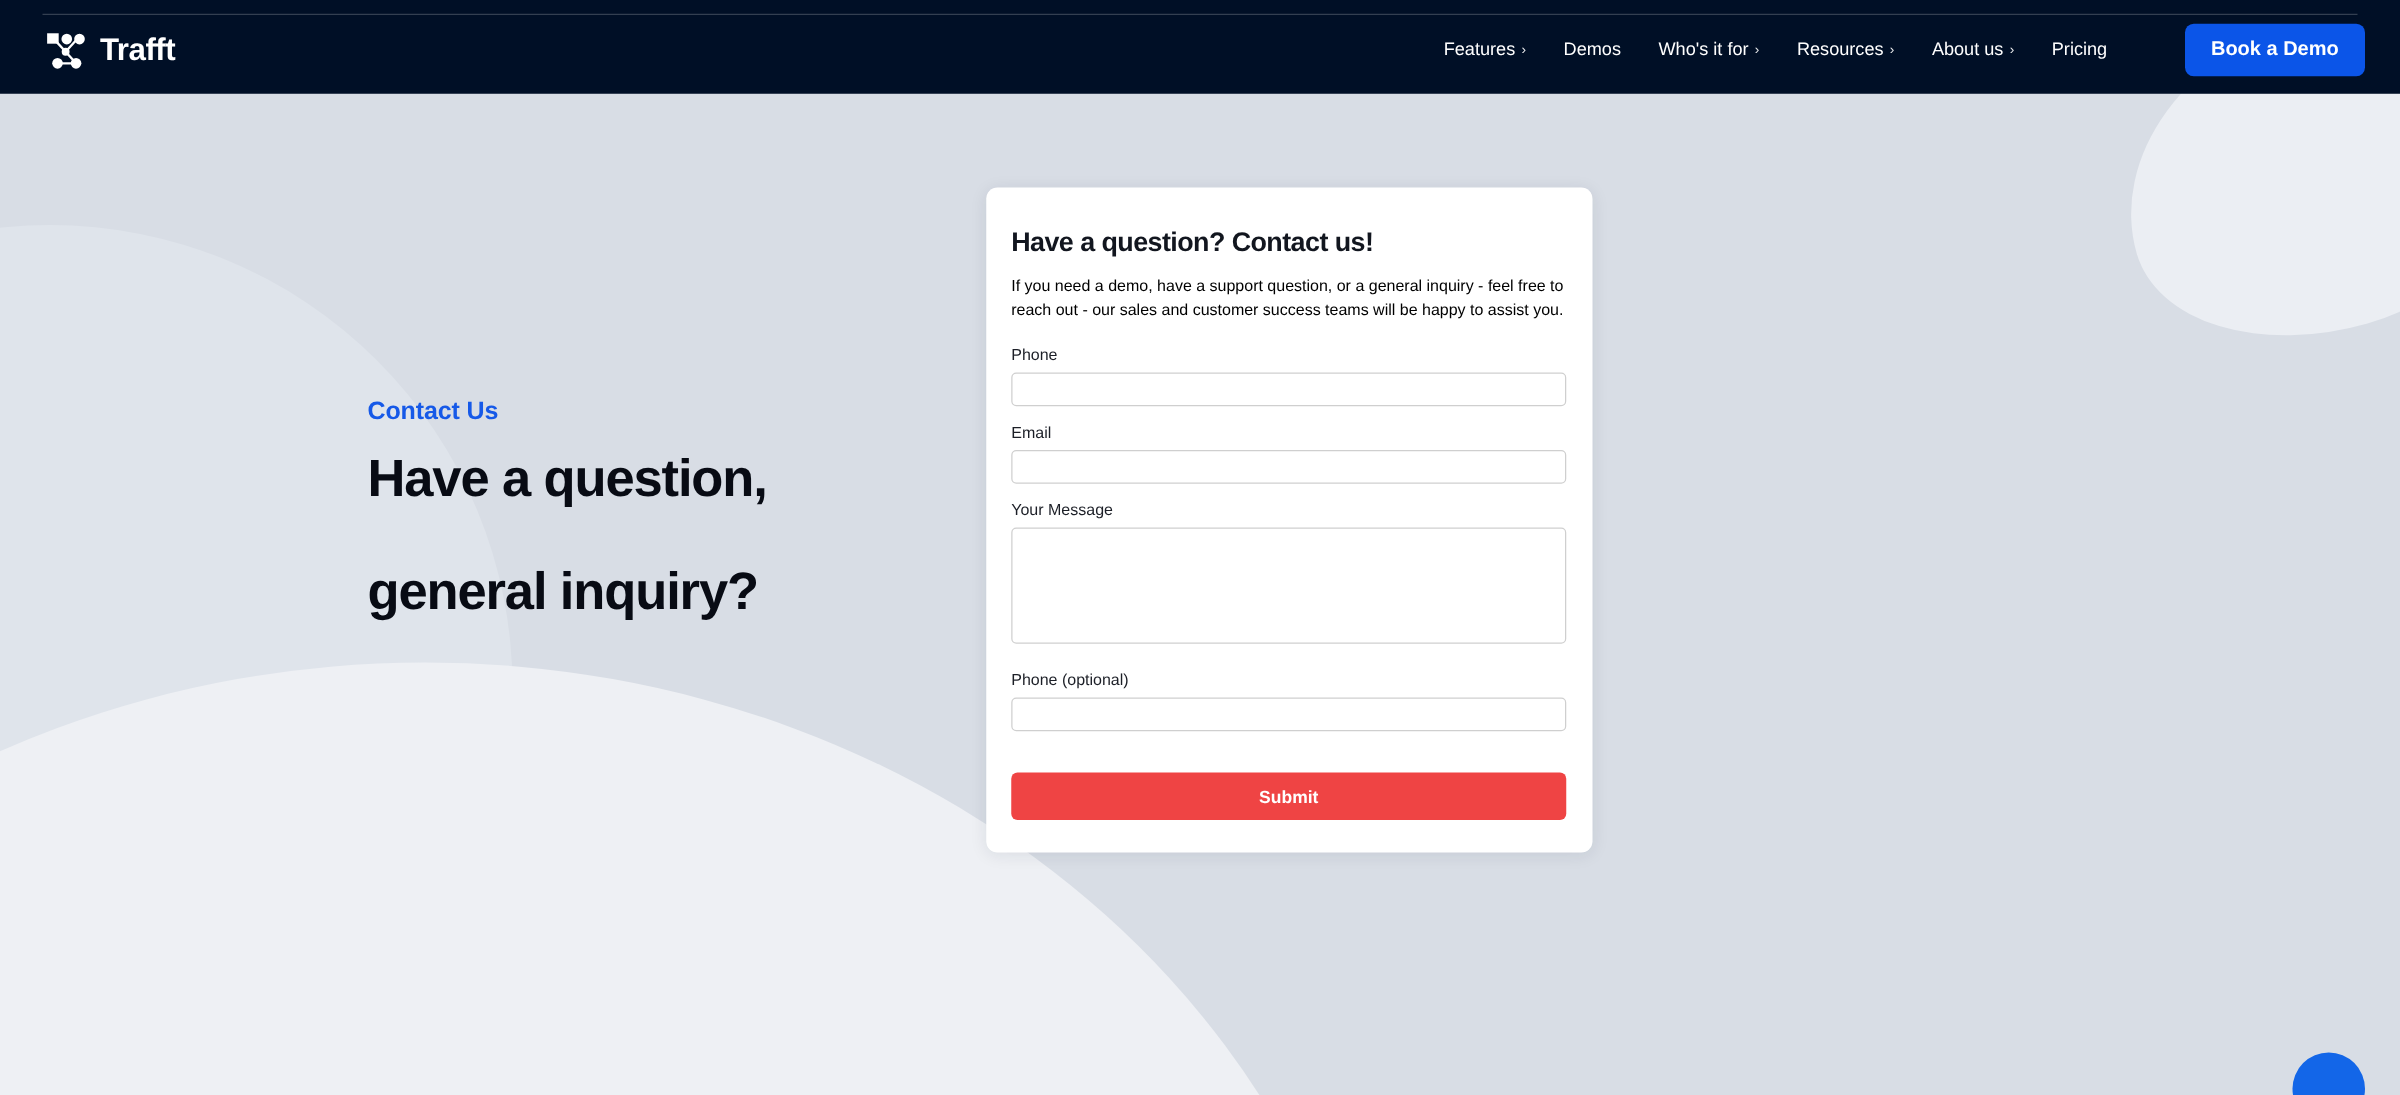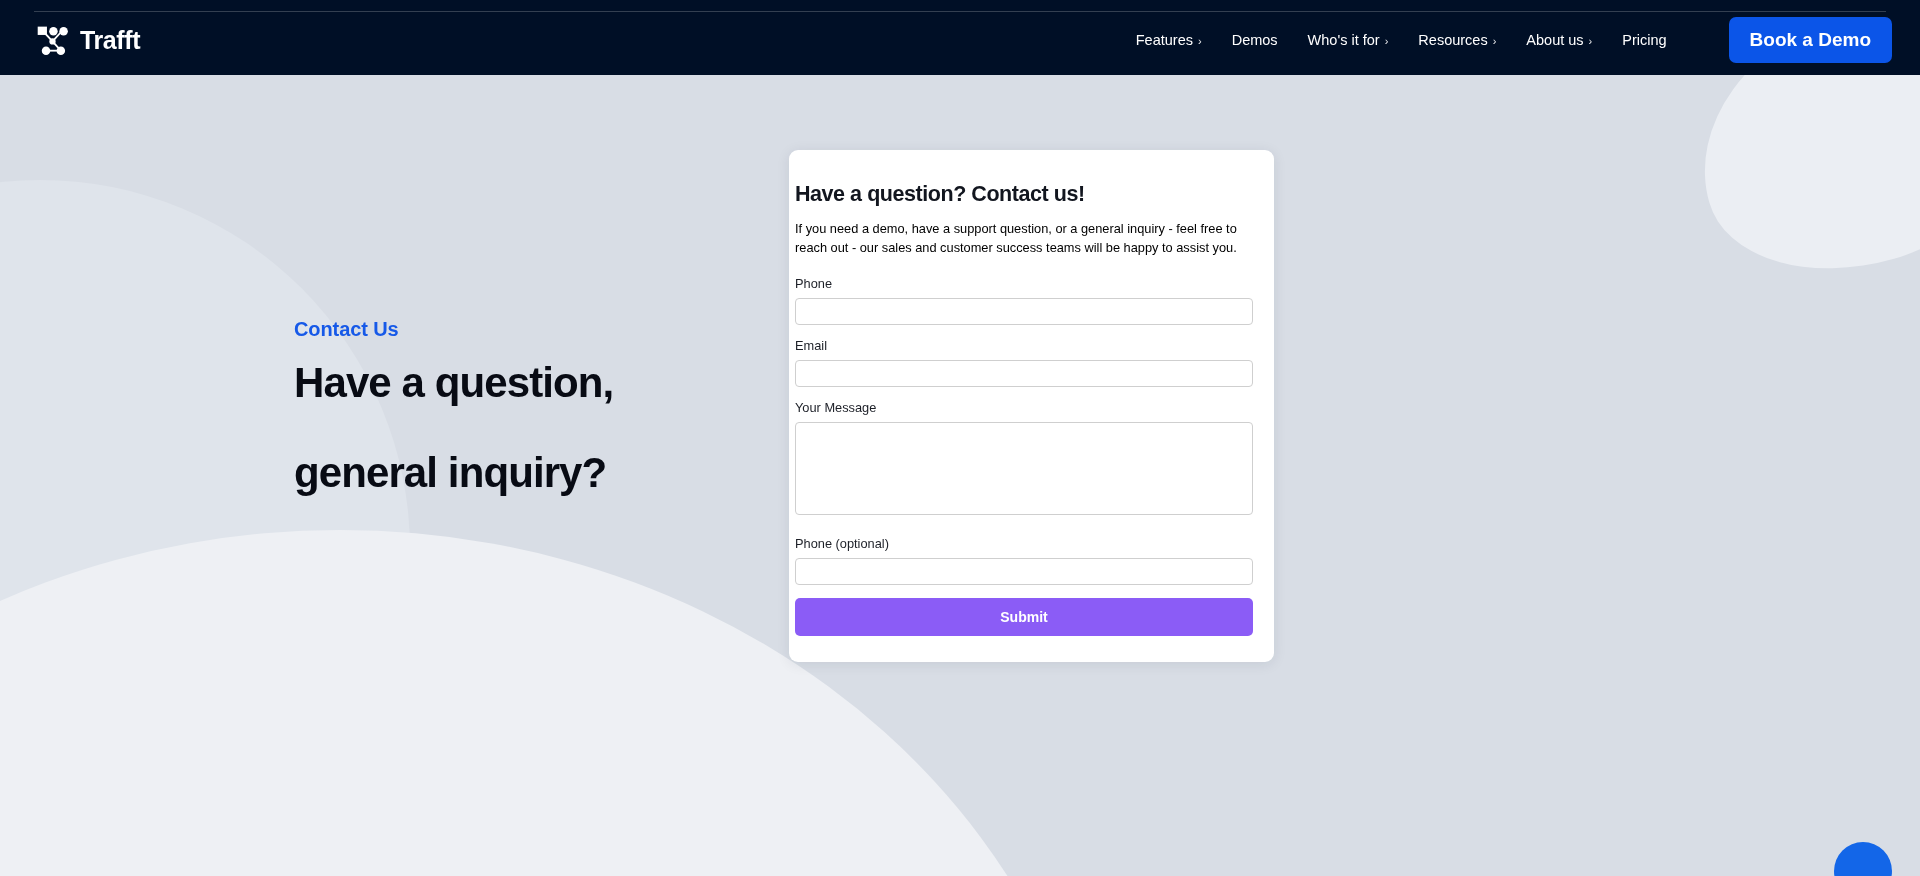--- a/index.html
+++ b/index.html
@@ -124,21 +124,21 @@
   .chev {
     font-size: 11px;
     opacity: 0.92;
     transform: translateY(0.5px);
   }
 
   .btn-demo {
     margin-left: 32px;
     background: #0b55e8;
     color: #ffffff;
-    font-size: 19px;
+    font-size: 16px;
     font-weight: bold;
     border: none;
     border-radius: 7px;
     padding: 12px 21px;
     cursor: pointer;
     font-family: inherit;
     white-space: nowrap;
   }
 
   
@@ -167,21 +167,21 @@
   }
 
   
   .card {
     position: absolute;
     left: 789px;
     top: 150px;
     width: 485px;
     background: #ffffff;
     border-radius: 9px;
-    padding: 32px 21px 26px 6px;
+    padding: 32px 21px 26px 20px;
     z-index: 4;
     box-shadow: 0 2px 14px rgba(20,30,60,0.09);
   }
 
   .card-title {
     font-size: 21.5px;
     font-weight: bold;
     color: #12161f;
     letter-spacing: -0.45px;
     margin-bottom: 13px;
@@ -229,28 +229,29 @@
     outline: none;
     resize: none;
     display: block;
   }
 
   .field-message { margin-bottom: 21px; }
 
   .btn-submit {
     width: 100%;
     height: 38px;
-    background: #8b5cf6;
+    background: #ef4444;
     color: #ffffff;
     font-size: 14px;
     font-weight: bold;
     border: none;
     border-radius: 5px;
     cursor: pointer;
     font-family: inherit;
+    margin-top: 20px;
   }
 
   
   .chat-widget {
     position: absolute;
     right: 28px;
     bottom: -24px;
     width: 58px;
     height: 58px;
     border-radius: 50%;

